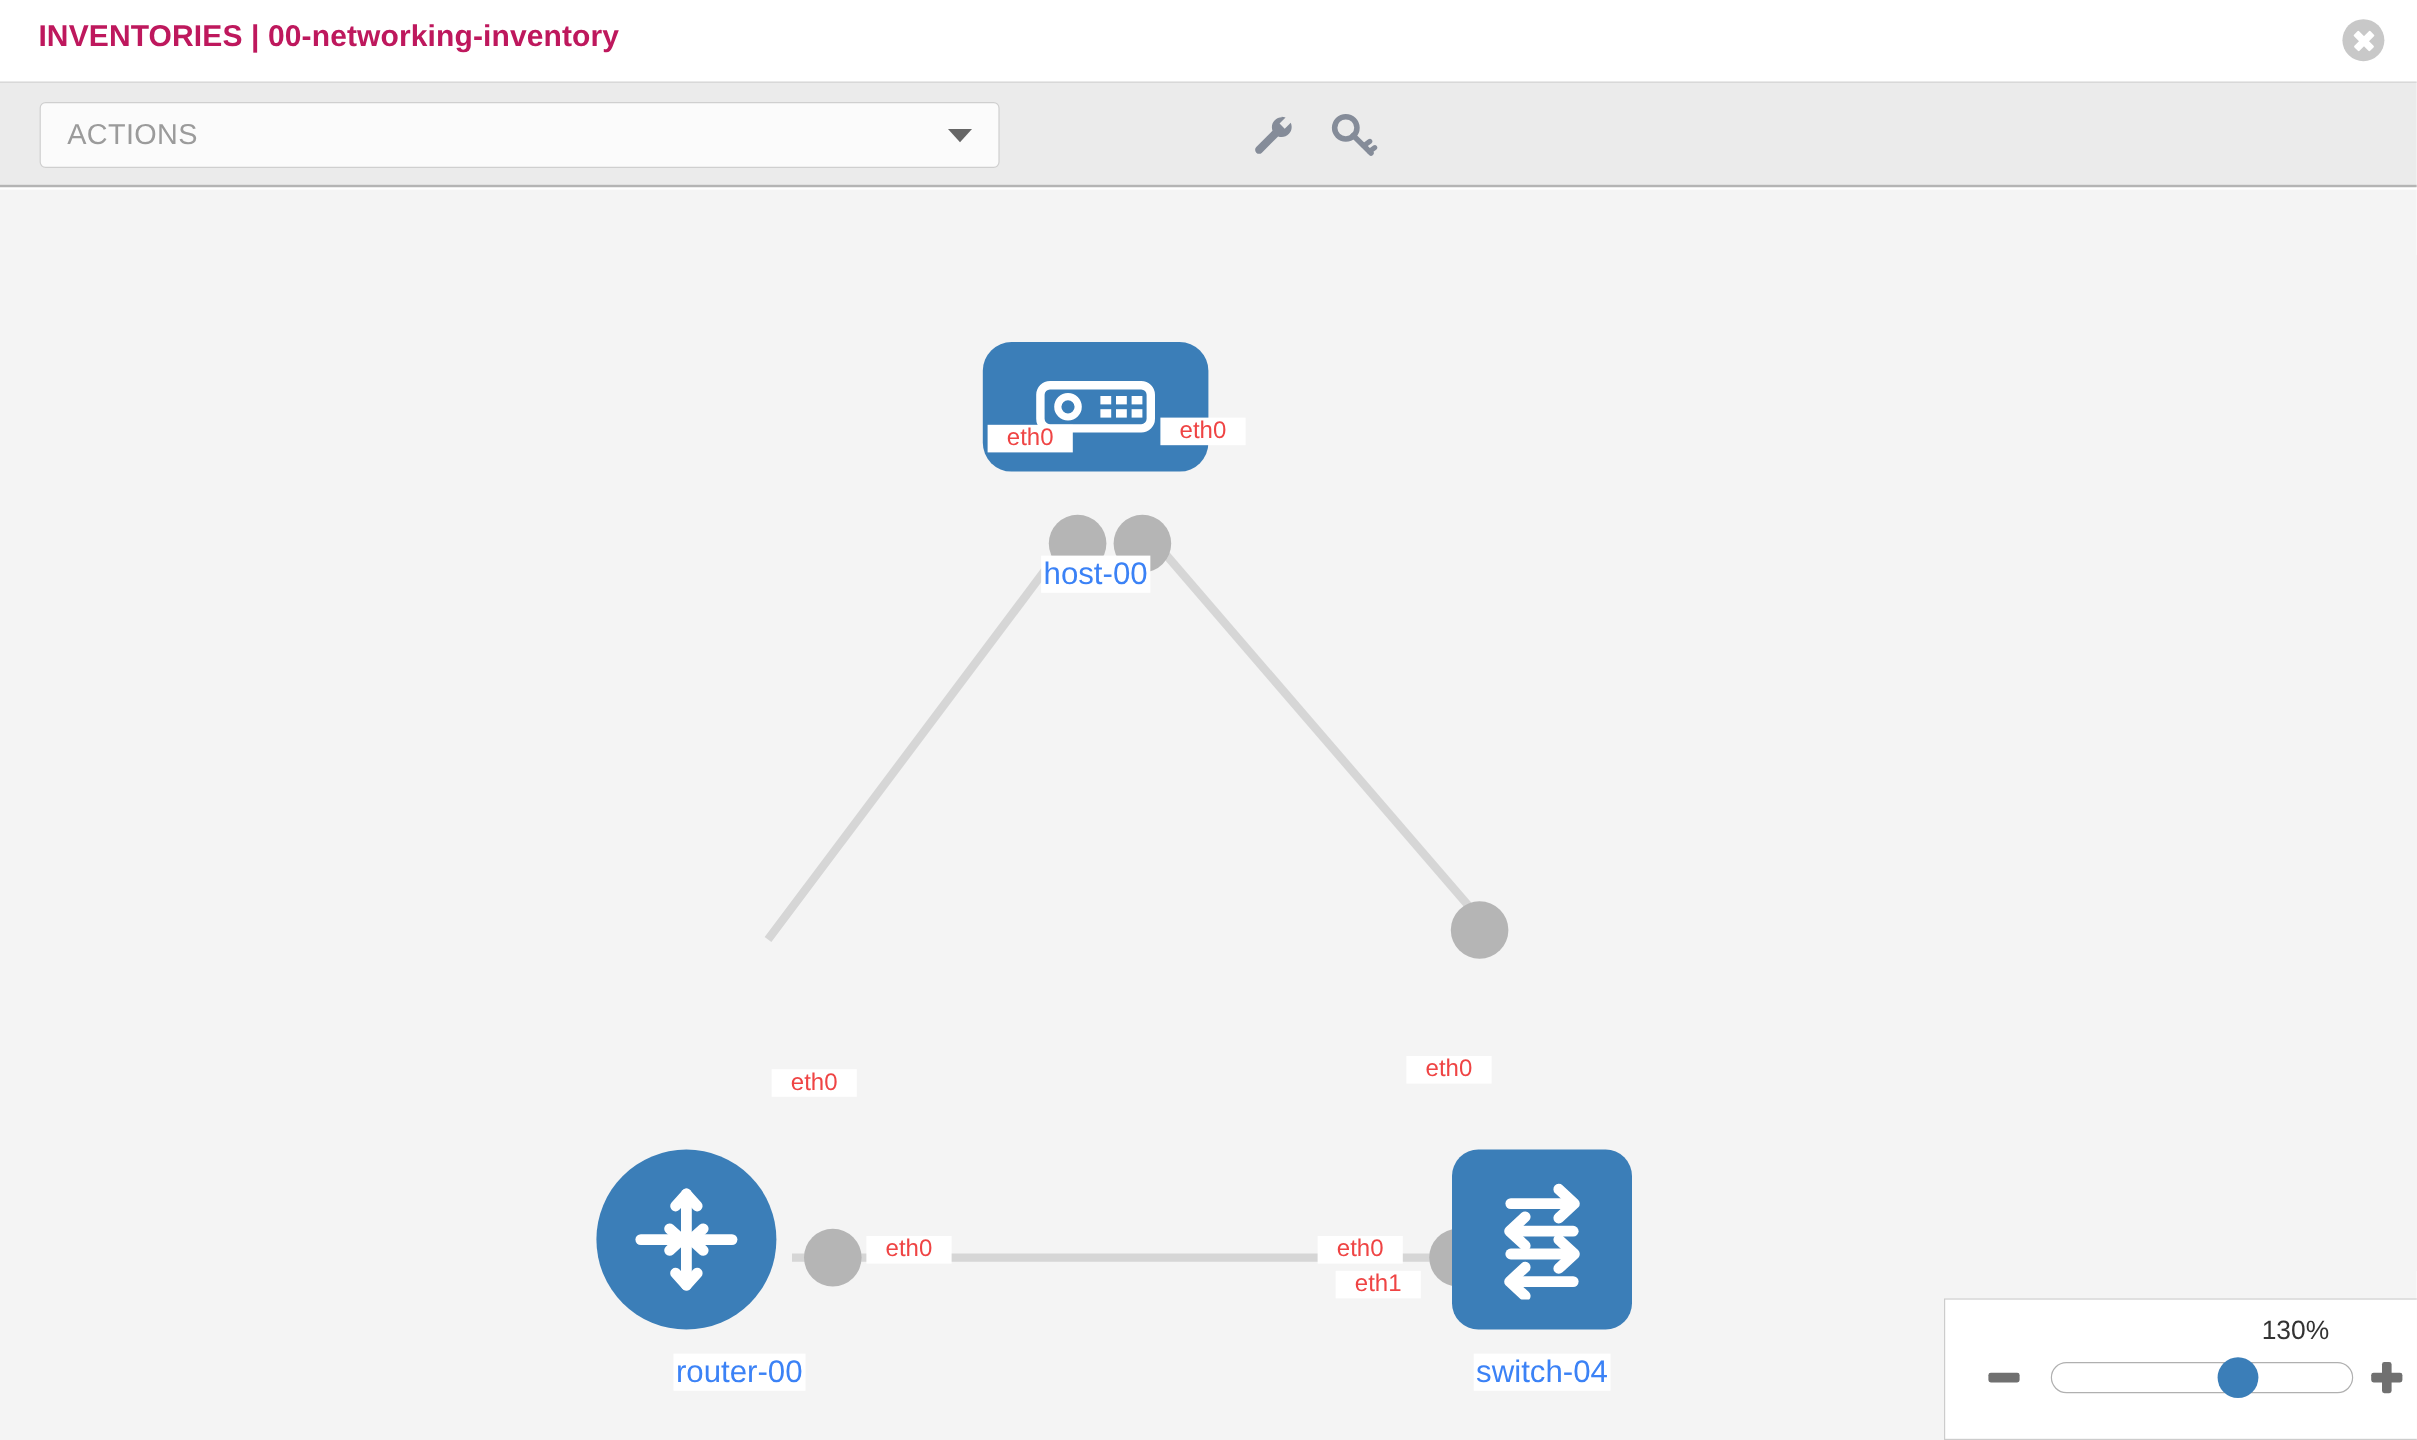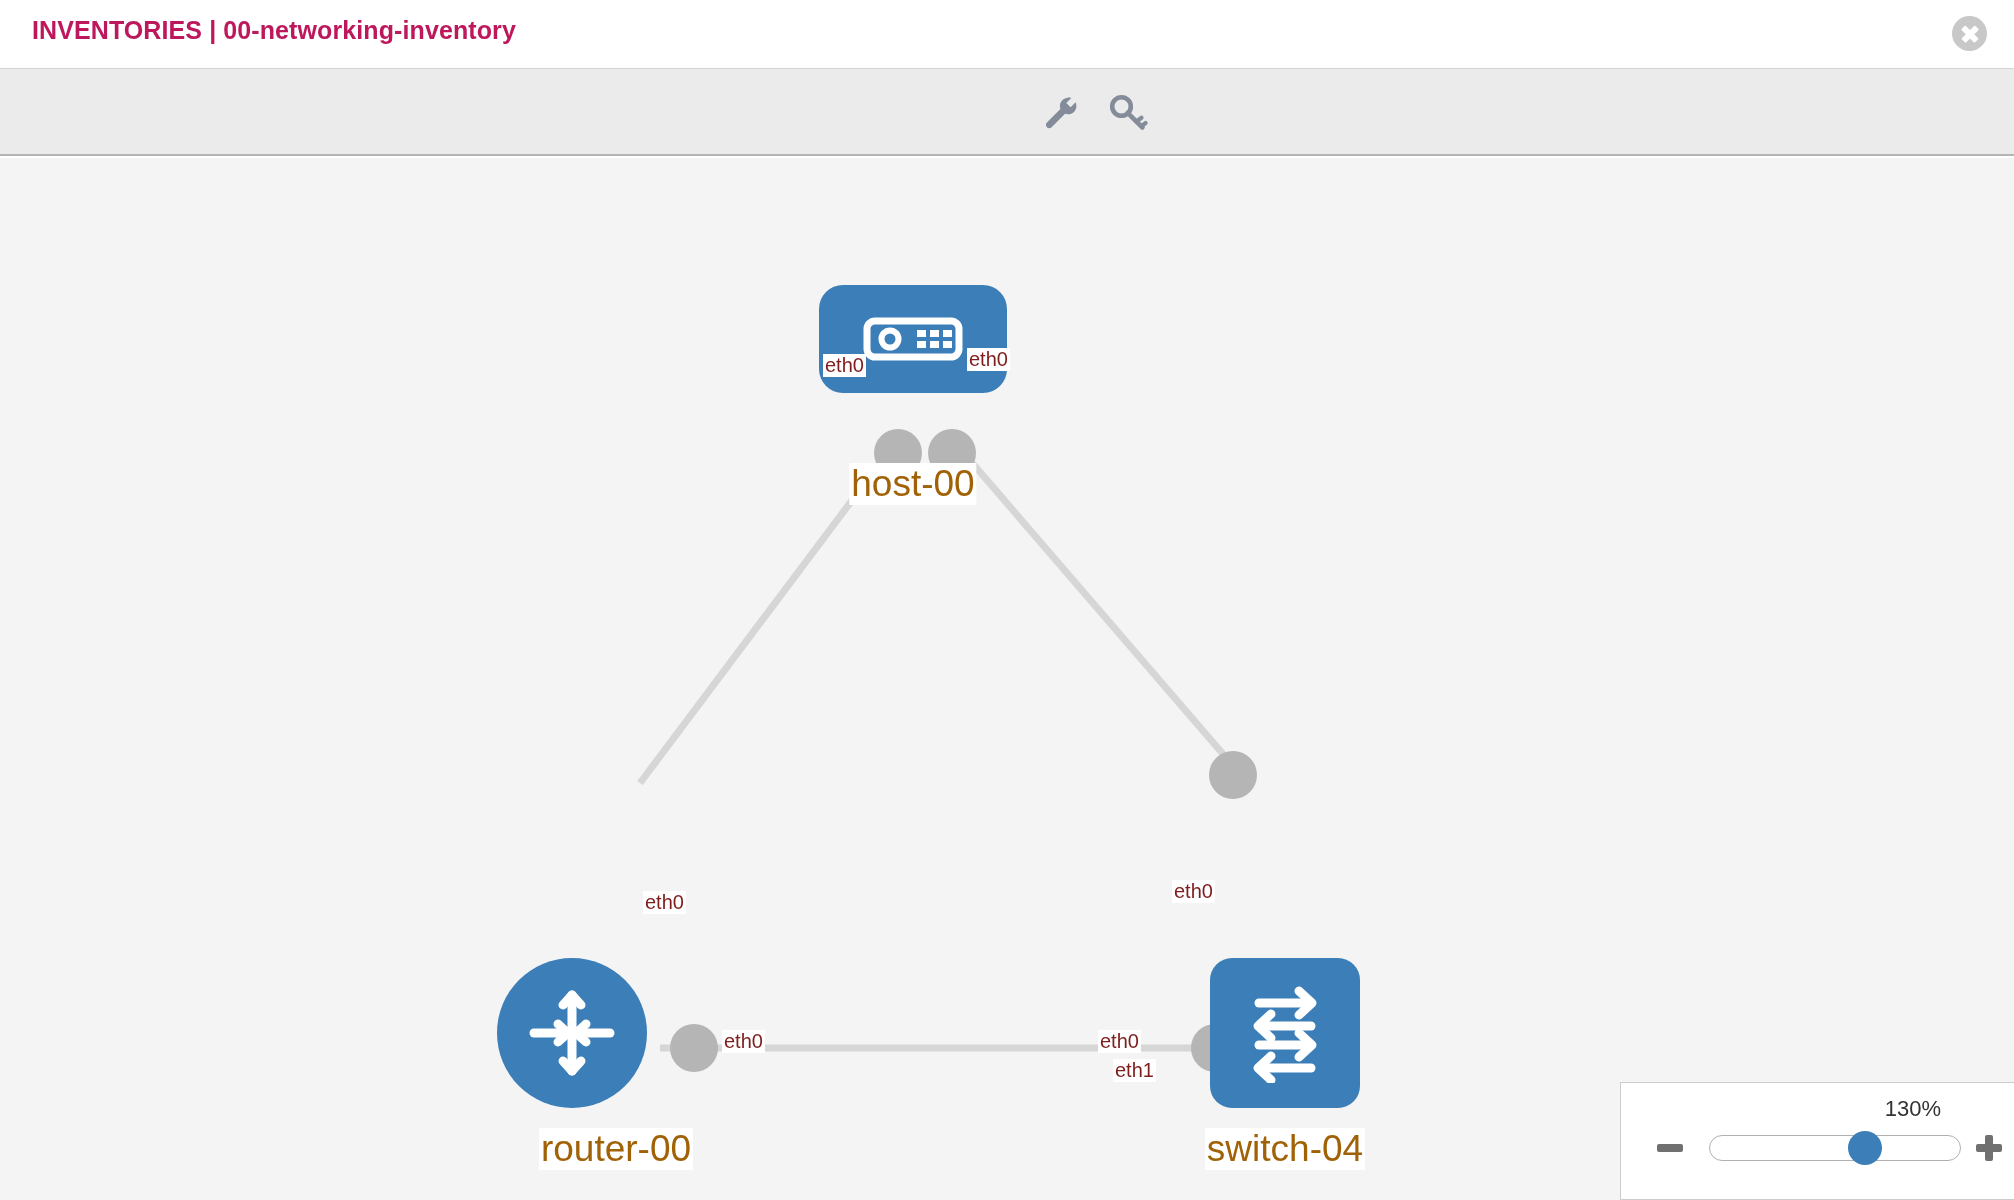--- a/index.html
+++ b/index.html
@@ -109,35 +109,35 @@
     display: flex; align-items: center; justify-content: center;
     cursor: pointer;
   }
   .node-host   { width: 188px; height: 108px; border-radius: 24px; }
   .node-router { width: 150px; height: 150px; border-radius: 50%; }
   .node-switch { width: 150px; height: 150px; border-radius: 22px; }
 
   .node-label {
     position: absolute;
     white-space: nowrap;
-    font-size: 37px;
-    color: #a16207;
+    font-size: 26px;
+    color: #3b82f6;
     background: #ffffff;
     padding: 0 2px;
     transform: translateX(-50%);
     pointer-events: none;
   }
 
   .iface-label {
     position: absolute;
     white-space: nowrap;
     font-size: 20px;
-    color: #7f1d1d;
-    background: #ffffff;
-    padding: 0 2px;
+    color: #ef4444;
+    background: #ffffff;
+    padding: 0 16px;
     pointer-events: none;
   }
 
   
   .zoom-panel {
     position: absolute; left: 1620px; top: 1082px;
     width: 440px; height: 118px;
     background: #ffffff;
     border: 1px solid #cccccc;
   }
@@ -182,20 +182,24 @@
 
 <div id="app">
 
   <div class="header">
     <div class="header-title">INVENTORIES | 00-networking-inventory</div>
     <div class="close-btn"></div>
   </div>
 
   <div class="toolbar">
 
+    <div class="actions-select">
+      <span class="actions-label">ACTIONS</span>
+      <span class="caret"></span>
+    </div>
 
     <div class="tool-icon tool-wrench">
       <svg viewBox="0 0 44 44" aria-hidden="true">
         <path d="M29.2 6.8c-4.6 0-8.3 3.7-8.3 8.3 0 1 .2 2 .5 2.9L7.9 31.5c-1.3 1.3-1.3 3.4 0 4.7 1.3 1.3 3.4 1.3 4.7 0L26.1 22.7c.9.3 1.9.5 3 .5 4.6 0 8.3-3.7 8.3-8.3 0-1.3-.3-2.5-.8-3.6l-5 5-4.3-4.3 5-5c-1.1-.5-2.2-.8-3.4-.8z" fill="#858c99"></path>
       </svg>
     </div>
 
     <div class="tool-icon tool-key">
       <svg viewBox="0 0 44 44" aria-hidden="true">
         <circle cx="15.5" cy="15.5" r="9.3" fill="none" stroke="#858c99" stroke-width="4.6"></circle>

